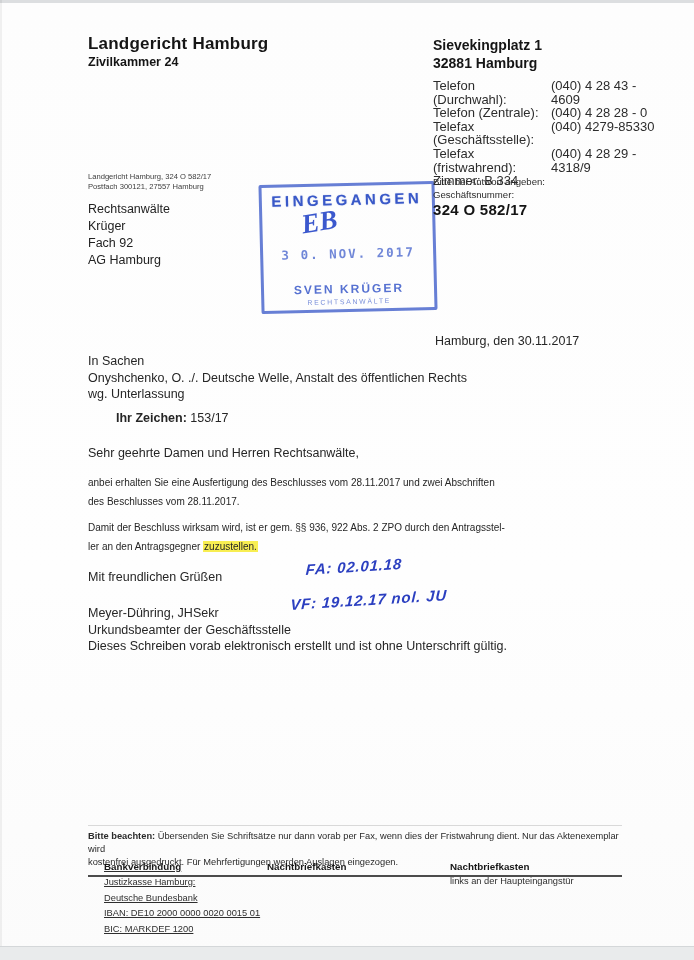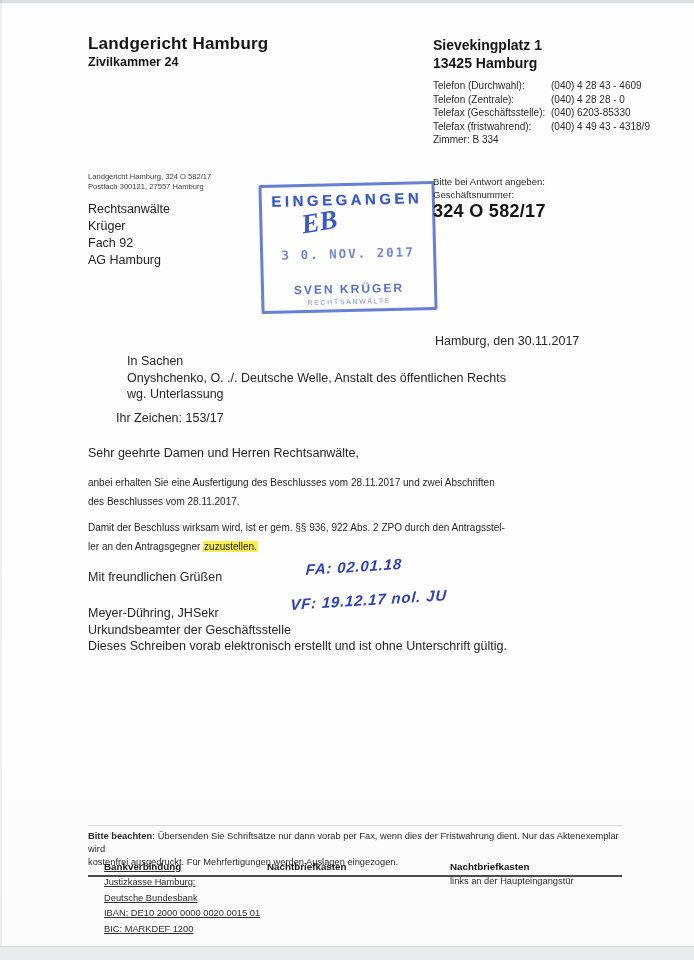--- a/index.html
+++ b/index.html
@@ -20,21 +20,21 @@
 
   .abs { position: absolute; }
 
   
   .court-name { left: 88px; top: 34px; font-size: 17px; font-weight: bold; color: #151515; letter-spacing: 0.2px; }
   .court-chamber { left: 88px; top: 55px; font-size: 12.5px; font-weight: bold; color: #151515; }
 
   .contact { left: 433px; top: 36px; width: 230px; }
   .addr-line { font-size: 14px; font-weight: bold; color: #151515; line-height: 18px; }
   .contact-rows { margin-top: 7px; }
-  .contact-row { display: flex; font-size: 10px; line-height: 13.6px; color: #2c2c2c; }
+  .contact-row { display: flex; font-size: 13px; line-height: 13.6px; color: #2c2c2c; }
   .contact-row .lbl { width: 118px; flex: none; }
 
   
   .return-address { left: 88px; top: 172px; font-size: 7.6px; line-height: 10px; color: #3c3c3c; white-space: pre-line; }
   .recipient { left: 88px; top: 201px; font-size: 12.5px; line-height: 17px; color: #222; white-space: pre-line; }
 
   
   .stamp {
     left: 260px; top: 183px; width: 176px; height: 129px;
     border: 3px solid rgba(44, 78, 197, 0.72);
@@ -44,27 +44,27 @@
   }
   .stamp > div { position: absolute; width: 100%; text-align: center; }
   .stamp-received { top: 5px; font-size: 15px; font-weight: bold; letter-spacing: 3.5px; color: rgba(40,74,195,0.85); text-shadow: 0 0 1px rgba(40,74,195,0.5); }
   .stamp-initials { top: 20px; left: -28px !important; font-family: "Liberation Serif", serif; font-style: italic; font-weight: bold; font-size: 27px; transform: rotate(-8deg); color: rgba(38,70,200,0.9); }
   .stamp-date { top: 60px; font-family: "DejaVu Sans Mono", monospace; font-size: 12.5px; font-weight: bold; letter-spacing: 2px; color: rgba(44,78,197,0.68); }
   .stamp-name { top: 96px; font-size: 12px; font-weight: bold; letter-spacing: 2px; color: rgba(44,78,197,0.8); }
   .stamp-firm { top: 112px; font-size: 6.8px; letter-spacing: 1.8px; color: rgba(44,78,197,0.65); }
 
   
   .reply-note { left: 433px; top: 175px; font-size: 9.6px; line-height: 13px; color: #2c2c2c; white-space: pre-line; }
-  .case-number { left: 433px; top: 201px; font-size: 18px; font-weight: bold; color: #141414; letter-spacing: 0.3px; }
+  .case-number { left: 433px; top: 201px; font-size: 15px; font-weight: bold; color: #141414; letter-spacing: 0.3px; }
 
   
   .date-line { left: 435px; top: 334px; font-size: 12.5px; }
-  .re-block { left: 88px; top: 353px; font-size: 12.5px; line-height: 16.5px; white-space: pre-line; margin-left: 39px; }
+  .re-block { left: 88px; top: 353px; font-size: 12.5px; line-height: 16.5px; white-space: pre-line; }
   .your-ref { left: 88px; top: 411px; font-size: 12.5px; }
-  .your-ref b { font-weight: normal; padding-left: 28px; }
+  .your-ref b { font-weight: bold; padding-left: 28px; }
 
   
   .salutation { left: 88px; top: 446px; font-size: 12.5px; }
   .para { left: 88px; font-size: 10px; line-height: 18.5px; white-space: pre-line; width: 545px; }
   .p1 { top: 474px; }
   .p2 { top: 519px; }
   .hl { background: #f8ee52; padding: 0 1px; }
 
   .annotation {
     left: 291px; top: 540px;
@@ -103,37 +103,37 @@
 
 <div class="page">
   <div class="edge-top"></div>
   <div class="edge-left"></div>
 
   <div class="abs court-name">Landgericht Hamburg</div>
   <div class="abs court-chamber">Zivilkammer 24</div>
 
   <div class="abs contact">
     <div class="addr-line">Sievekingplatz 1</div>
-    <div class="addr-line">13425 Hamburg</div>
+    <div class="addr-line">32881 Hamburg</div>
     <div class="contact-rows">
       <div class="contact-row">
         <span class="lbl">Telefon (Durchwahl):</span>
         <span class="val">(040) 4 28 43 - 4609</span>
       </div>
       <div class="contact-row">
         <span class="lbl">Telefon (Zentrale):</span>
         <span class="val">(040) 4 28 28 - 0</span>
       </div>
       <div class="contact-row">
         <span class="lbl">Telefax (Geschäftsstelle):</span>
-        <span class="val">(040) 6203-85330</span>
+        <span class="val">(040) 4279-85330</span>
       </div>
       <div class="contact-row">
         <span class="lbl">Telefax (fristwahrend):</span>
-        <span class="val">(040) 4 49 43 - 4318/9</span>
+        <span class="val">(040) 4 28 29 - 4318/9</span>
       </div>
       <div class="contact-row">
         <span class="lbl">Zimmer: B 334</span>
         <span class="val"></span>
       </div>
     </div>
   </div>
 
   <div class="abs return-address">Landgericht Hamburg, 324 O 582/17
 Postfach 300121, 27557 Hamburg</div>

